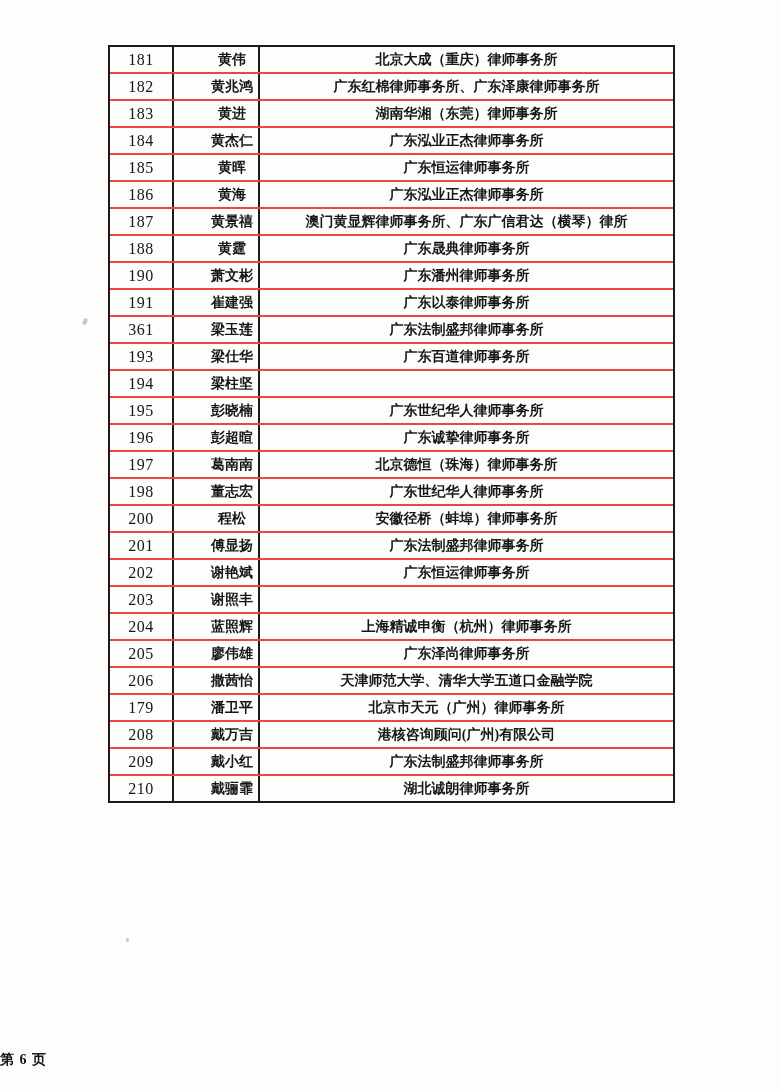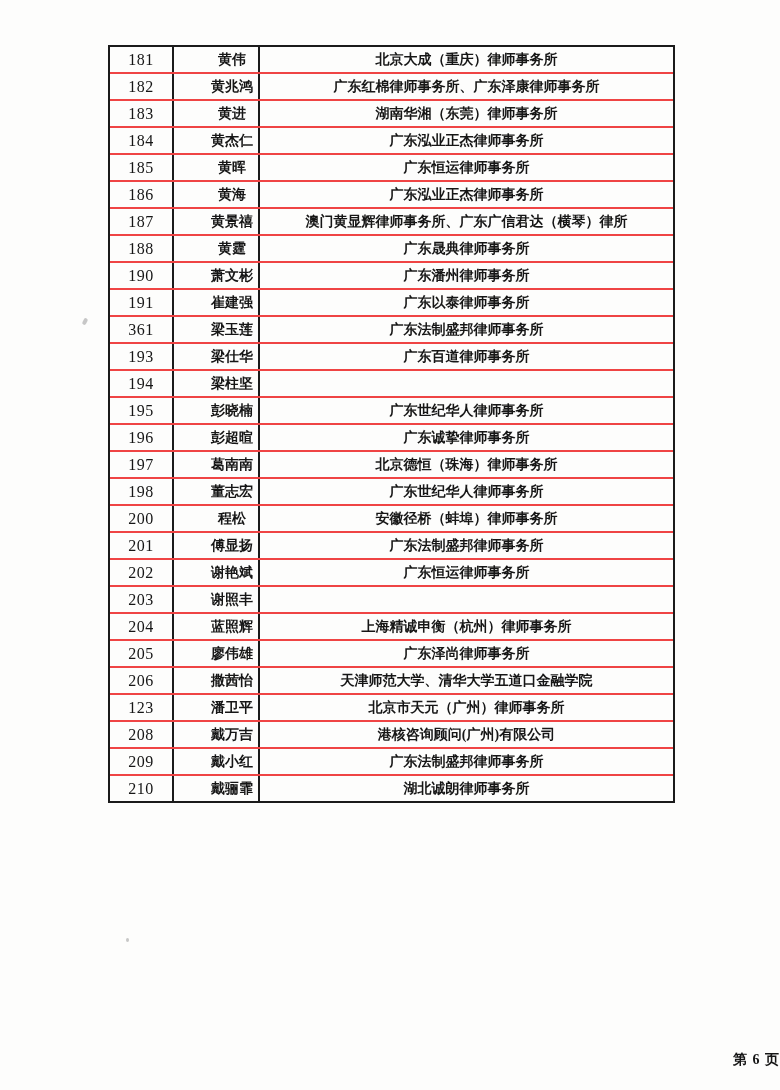--- a/index.html
+++ b/index.html
@@ -45,21 +45,21 @@
   }
   .cell.org {
     font-size:14px;
     font-weight:700;
     padding:0 0;
   }
   .footer {
     position:absolute;
     left:0; top:1051px;
     width:780px;
-    text-align:right;
+    text-align:left;
     font-size:14px;
     font-weight:700;
     letter-spacing:1px;
   }
   .artifact {
     position:absolute;
     background:#9a9a9a;
     opacity:0.55;
   }
   .artifact.tick {
@@ -193,21 +193,21 @@
           <div class="cell no">205</div>
           <div class="cell name">廖伟雄</div>
           <div class="cell org">广东泽尚律师事务所</div>
         </div>
         <div class="row">
           <div class="cell no">206</div>
           <div class="cell name">撒茜怡</div>
           <div class="cell org">天津师范大学、清华大学五道口金融学院</div>
         </div>
         <div class="row">
-          <div class="cell no">123</div>
+          <div class="cell no">179</div>
           <div class="cell name">潘卫平</div>
           <div class="cell org">北京市天元（广州）律师事务所</div>
         </div>
         <div class="row">
           <div class="cell no">208</div>
           <div class="cell name">戴万吉</div>
           <div class="cell org">港核咨询顾问(广州)有限公司</div>
         </div>
         <div class="row">
           <div class="cell no">209</div>

